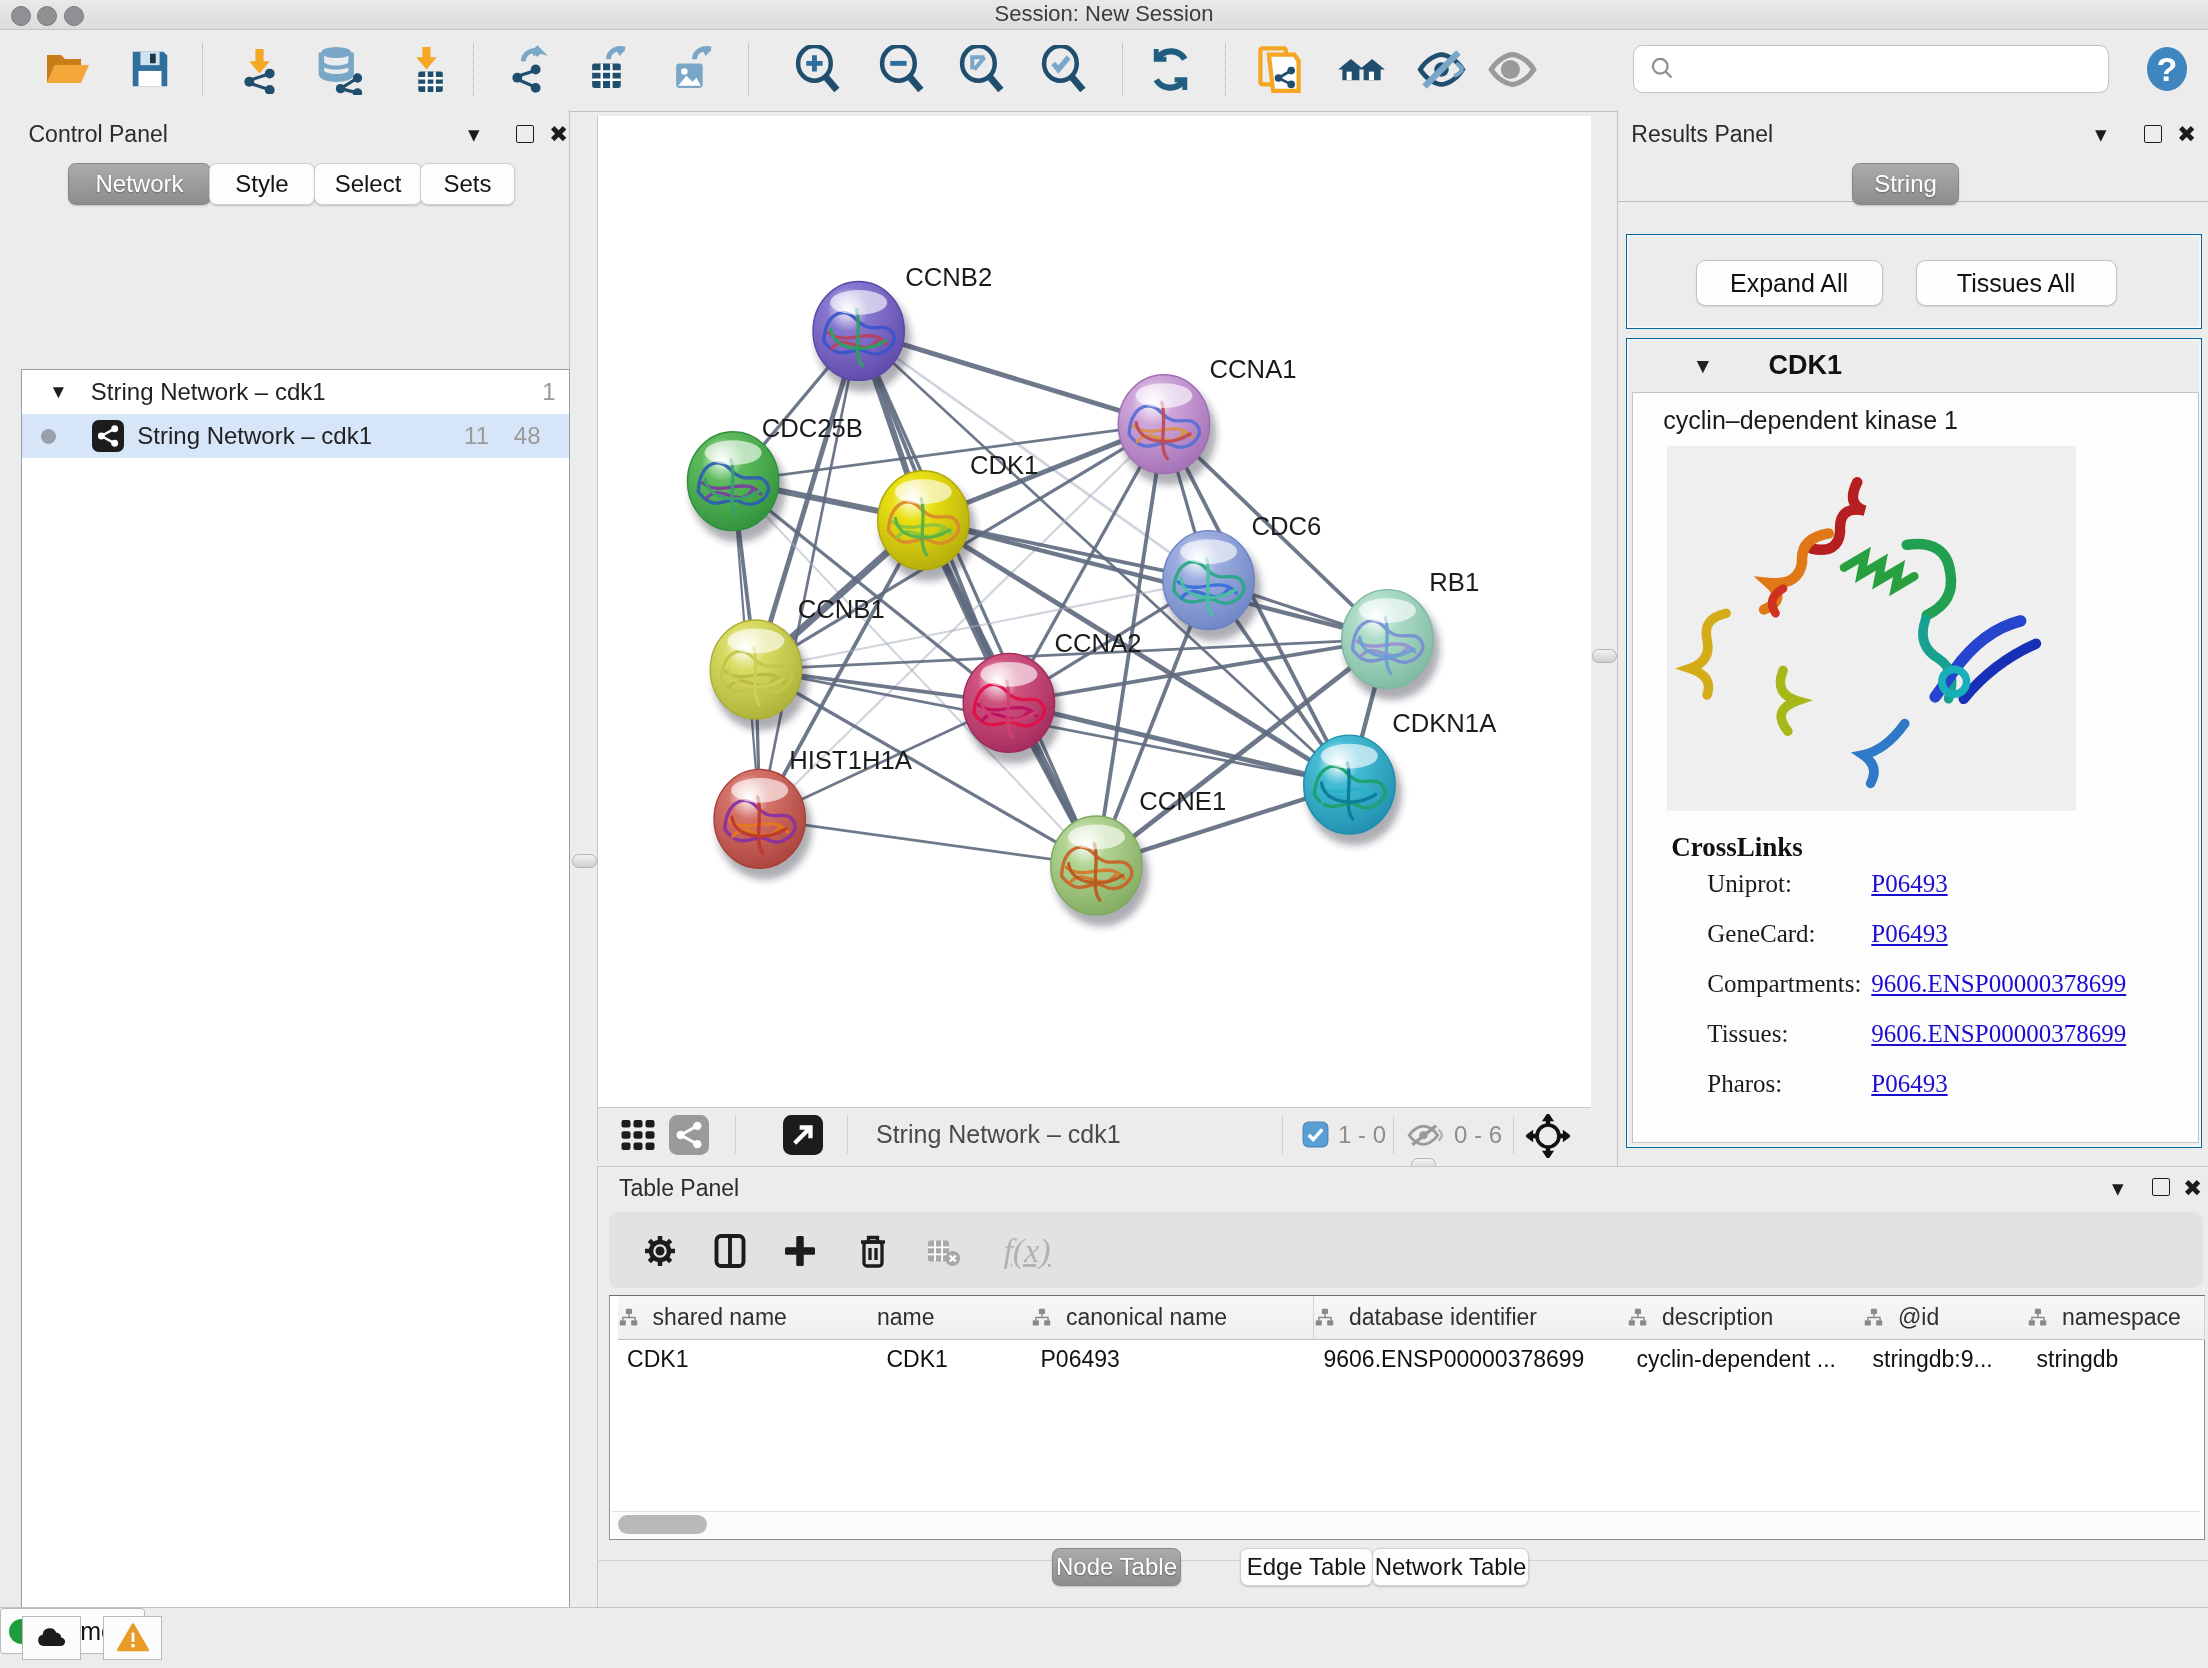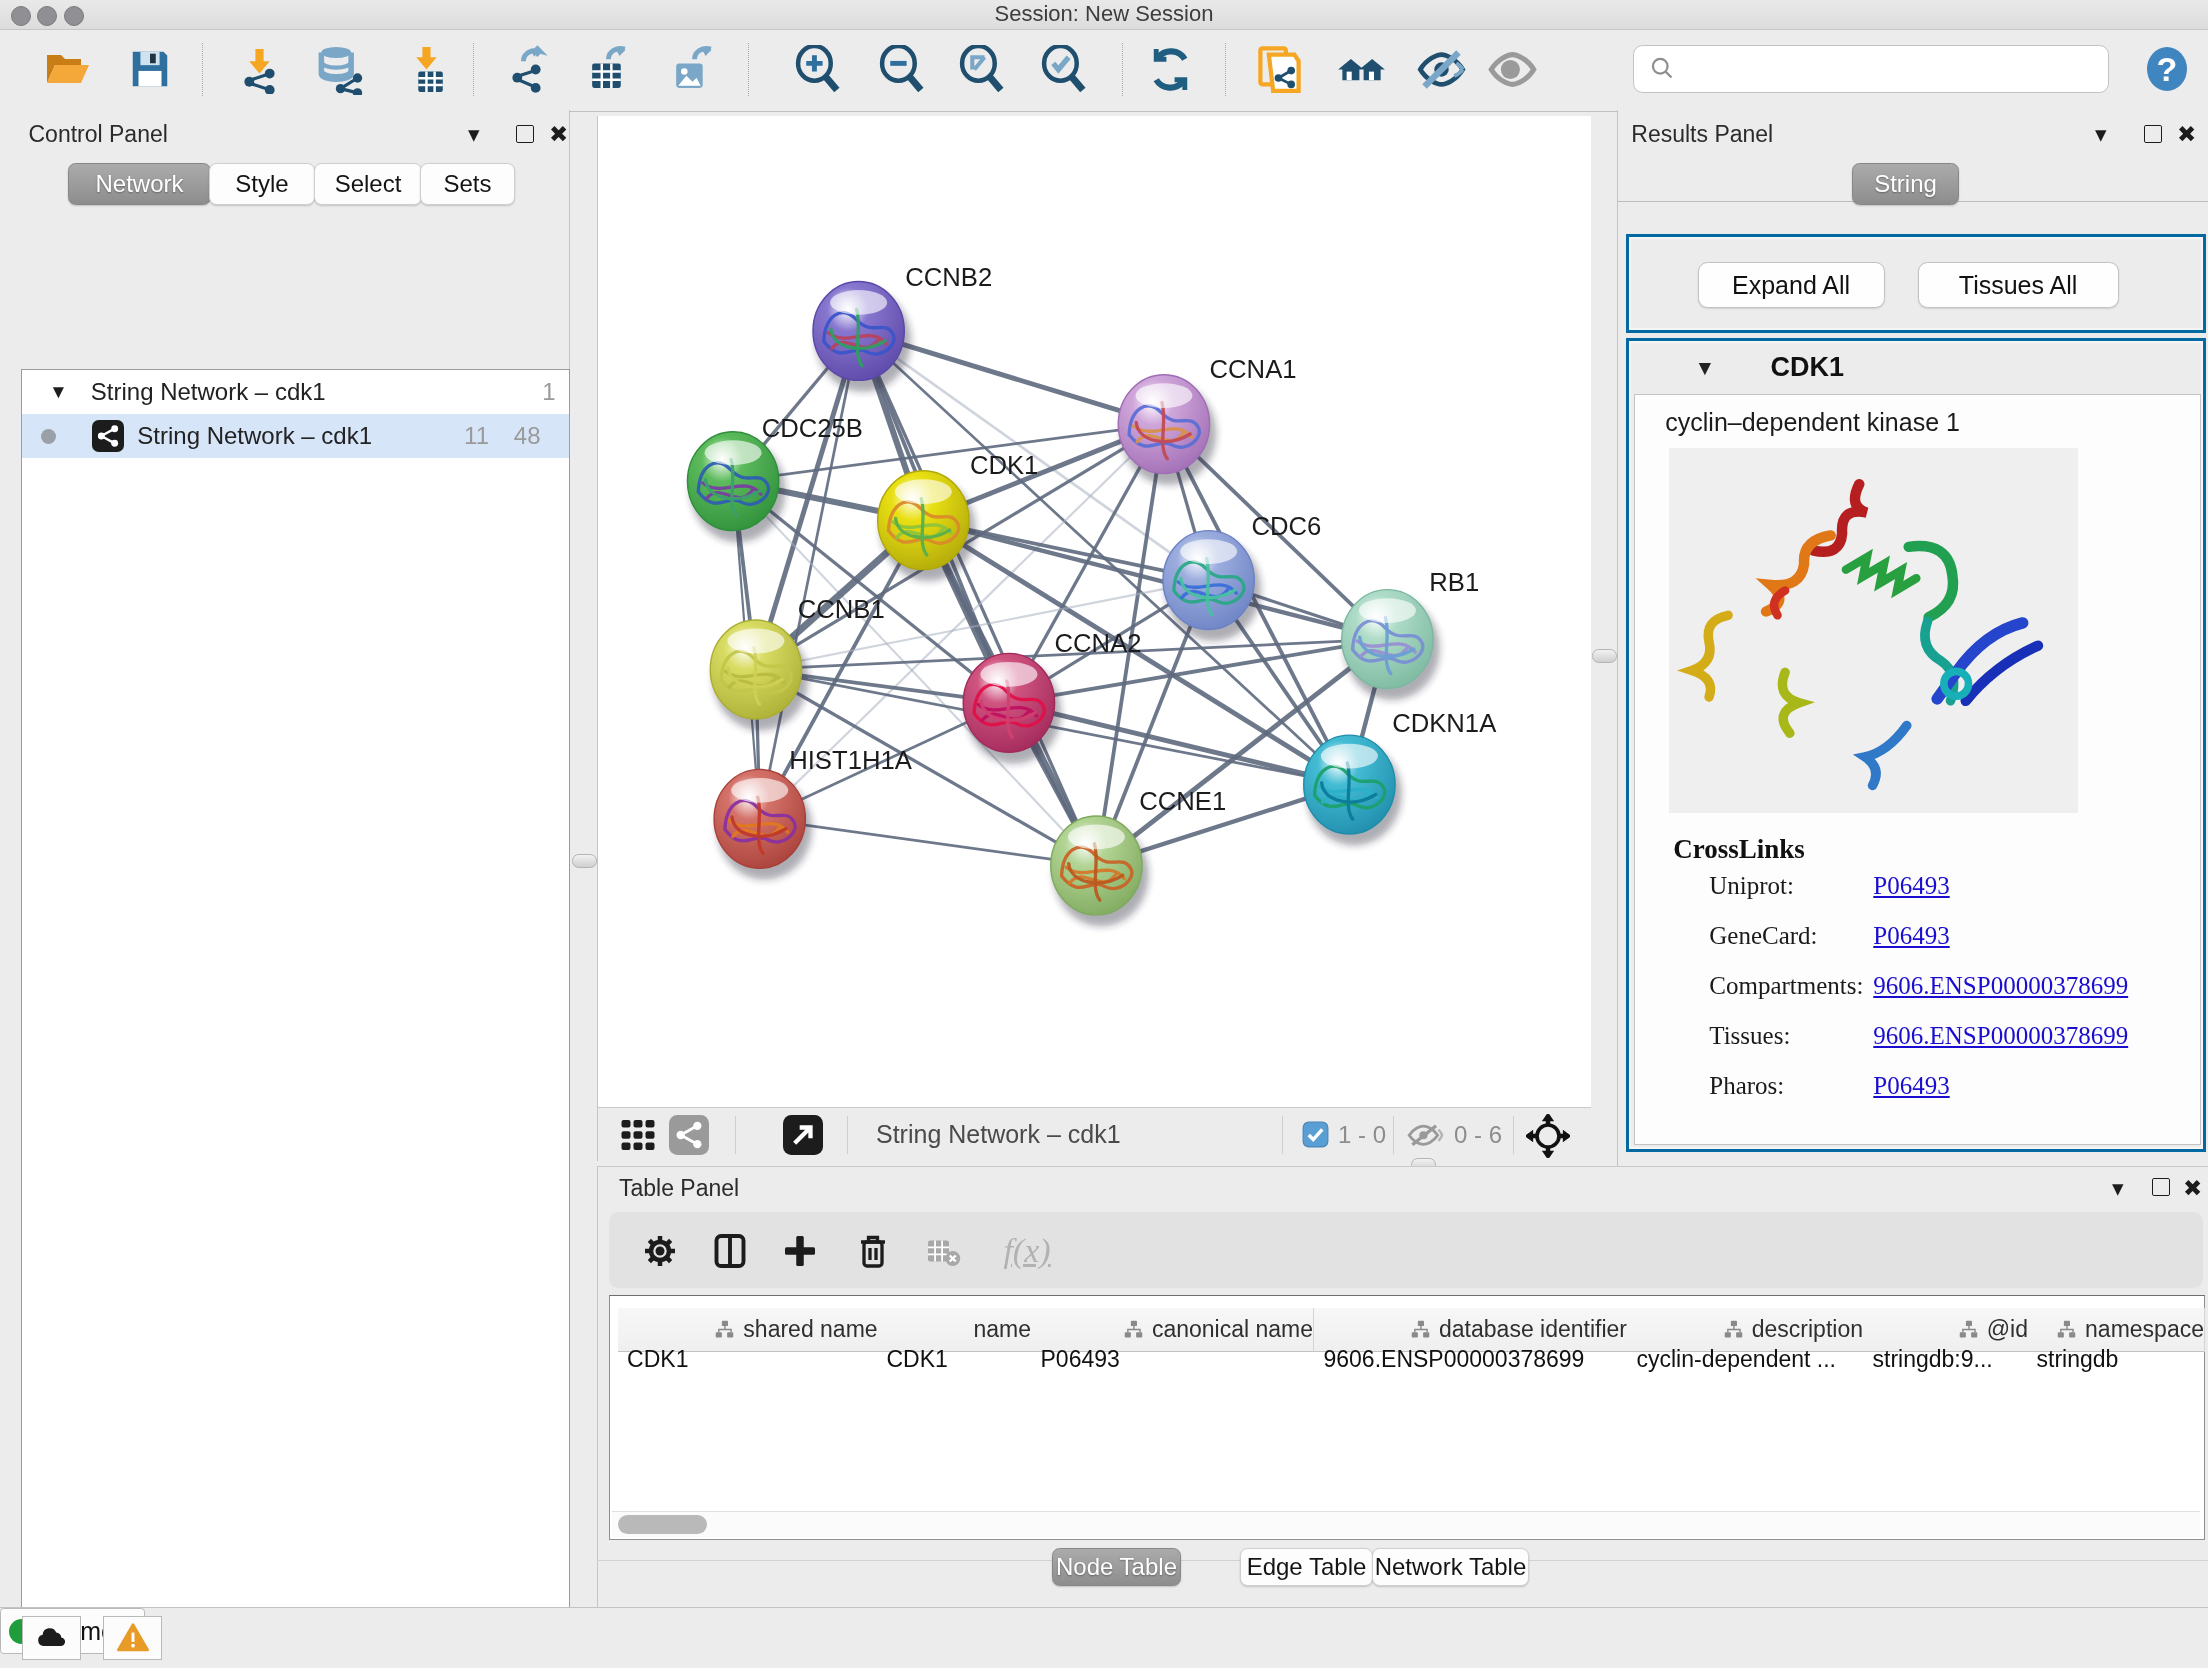--- a/index.html
+++ b/index.html
@@ -34,36 +34,36 @@
   
   #canvas{left:597px;top:116px;width:993px;height:991px;background:#fff;border-left:1px solid #c6c6c6;}
   #netstatus{left:597px;top:1107px;width:993px;height:53px;background:#ececec;border-top:1px solid #c9c9c9;border-left:1px solid #c6c6c6;}
   .nss{position:absolute;top:7.6px;height:38px;border-left:1px solid #cfcfcf;}
   .nstxt{font-size:25px;color:#4a4a4a;}
   .gtxt{font-size:24px;color:#8d8d8d;}
   
   .handle{width:23px;height:12.4px;border-radius:6.7px;background:linear-gradient(#f2f2f2,#cfcfcf);border:1px solid #b3b3b3;}
   
   #rpanel{left:1617px;top:110px;width:592px;height:1497px;border-left:1px solid #c3c3c3;background:#ececec;}
-  .rbox{position:absolute;left:7.6px;background:#ececec;border:3px solid #0369a1;box-shadow:inset 0 0 0 1.9px #f6f6f6;}
+  .rbox{position:absolute;left:7.6px;background:#ececec;border:1px solid #0369a1;box-shadow:inset 0 0 0 1.9px #f6f6f6;}
   .btn{position:absolute;height:44px;background:#fefefe;border:1px solid #c2c2c2;border-radius:9.5px;font-size:25px;color:#111;
        display:flex;align-items:center;justify-content:center;box-shadow:0 1px 1.9px rgba(0,0,0,.12);cursor:pointer;}
   #cdk1-inner{position:absolute;left:5.7px;top:53px;width:565px;height:749px;background:#fdfdfd;border:1px solid #c4c4c4;}
   #protein-wrap{position:absolute;left:34px;top:53px;width:409px;height:365px;background:#efefef;}
   .serif{font-family:"Liberation Serif",serif;}
   .xl-row{position:relative;height:50px;font-size:25px;}
   .xl-label{position:absolute;left:74px;color:#1a1a1a;}
   .xl-val{position:absolute;left:238px;color:#1a0dd0;text-decoration:underline;cursor:pointer;}
   
   #tpanel{left:597px;top:1166px;width:1611px;height:441px;background:#ececec;border-left:1px solid #c6c6c6;border-top:1px solid #c9c9c9;}
   #tp-toolbar{left:609px;top:1212px;width:1594px;height:76px;background:#e2e2e2;border-radius:9.5px;}
   .tpi{top:15px;width:48px;height:48px;display:flex;align-items:center;justify-content:center;cursor:pointer;text-decoration:underline;}
   #tbl{left:609px;top:1295px;width:1594px;height:243px;background:#fff;border:1px solid #8f8f8f;border-top:1.9px solid #6e6e6e;}
-  .th{position:absolute;top:12px;height:43px;background:linear-gradient(#f7f7f7,#efefef);border-bottom:1px solid #c2c2c2;border-right:1px solid #d4d4d4;
-      display:flex;align-items:center;justify-content:flex-end;font-size:23px;color:#2f2f2f;gap:8px;overflow:hidden;white-space:nowrap;}
+  .th{position:absolute;top:0;height:43px;background:linear-gradient(#f7f7f7,#efefef);border-bottom:1px solid #c2c2c2;border-right:1px solid #d4d4d4;
+      display:flex;align-items:center;justify-content:flex-start;font-size:23px;color:#2f2f2f;gap:14px;overflow:hidden;white-space:nowrap;}
   .td{position:absolute;top:44px;height:38px;line-height:38px;font-size:23px;color:#111;padding-left:9.5px;overflow:hidden;white-space:nowrap;}
   #hscroll{position:absolute;left:1.9px;top:215px;width:1588px;height:25px;background:#fbfbfb;border-top:1px solid #e0e0e0;}
   #hthumb{position:absolute;left:5.7px;top:2.9px;width:89px;height:19px;border-radius:9.5px;background:#b9b9b9;}
   #tabline{left:597px;top:1560px;width:1611px;height:0;border-top:1px solid #d2d2d2;}
   
   #bstatus{left:0;top:1607px;width:2208px;height:61px;background:#ececec;border-top:1px solid #c3c3c3;}
   .sbtn{position:absolute;top:7.6px;height:42px;background:#fcfcfc;border:1.9px solid #b9b9b9;display:flex;align-items:center;justify-content:center;cursor:pointer;}
   #memory-btn{left:2049px;top:5.7px;width:143px;height:44px;background:#fcfcfc;border:1.9px solid #b9b9b9;border-radius:3.8px;
               display:flex;align-items:center;justify-content:center;gap:11.4px;font-size:25px;color:#111;cursor:pointer;}
   .dot{width:25px;height:25px;border-radius:50%;background:#1f9d3a;}

